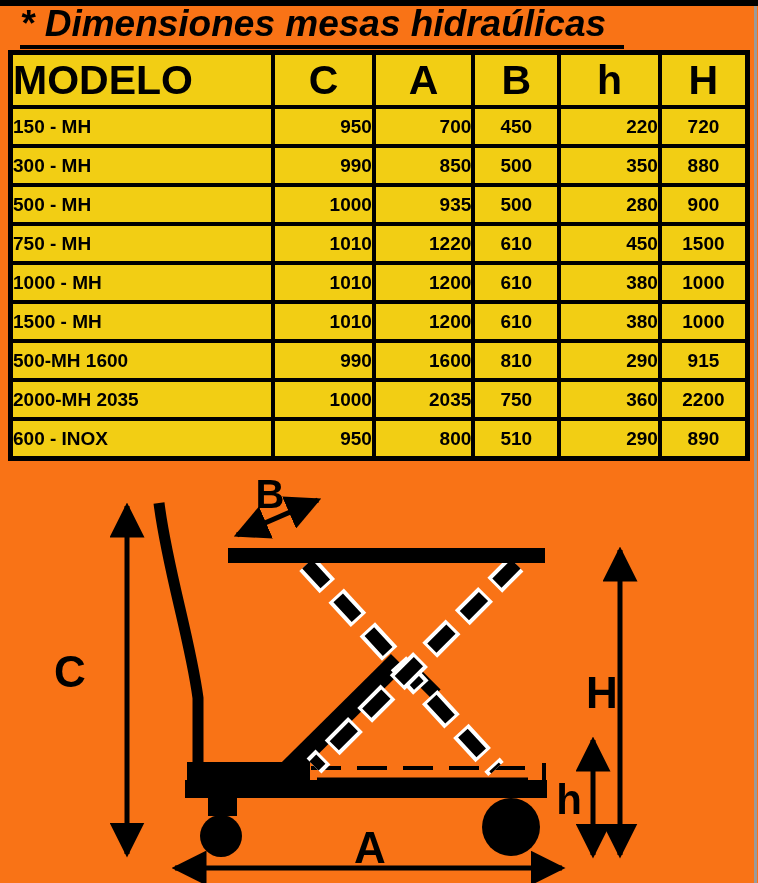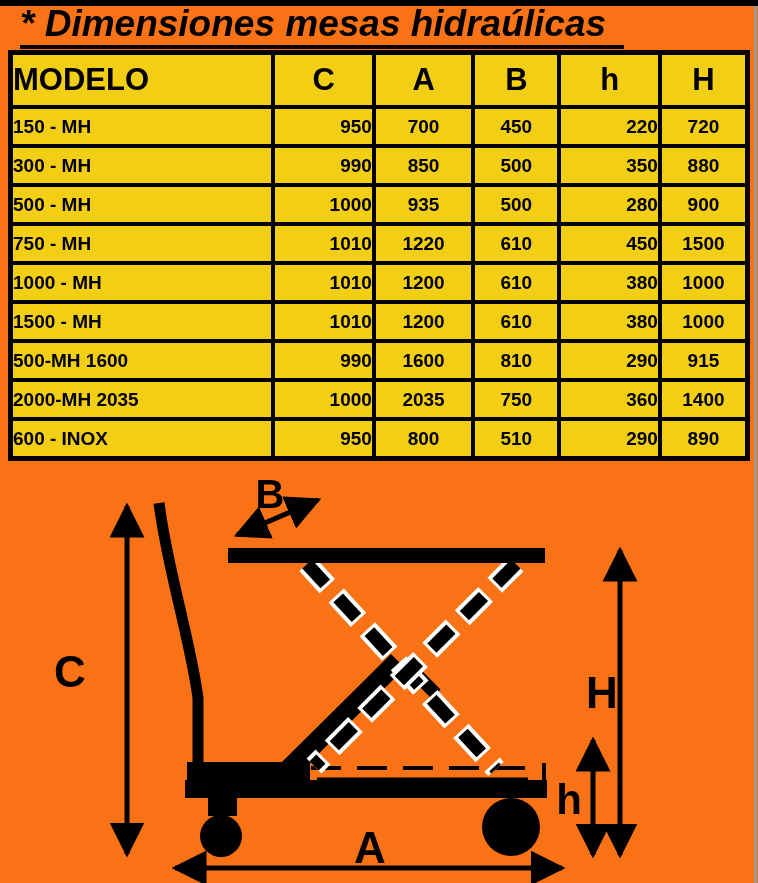--- a/index.html
+++ b/index.html
@@ -44,26 +44,26 @@
     border:5px solid var(--ink);
   }
   table.dims th, table.dims td{
     border:4px solid var(--ink);
     color:var(--ink);
     font-weight:bold;
     padding:0;
     overflow:hidden;
     white-space:nowrap;
   }
-  table.dims th{height:50px;font-size:31px;}
+  table.dims th{height:50px;font-size:41px;}
   table.dims td{height:35px;font-size:19px;line-height:35px;}
   .col0{width:252px;text-align:left;padding-left:12px;}
   th.col0{padding-left:20px;}
   .col1{width:94px;text-align:right;padding-right:9px;}
-  .col2{width:93px;text-align:center;padding-right:9px;}
+  .col2{width:93px;text-align:right;padding-right:9px;}
   .col3{width:80px;text-align:center;}
   .col4{width:94px;text-align:right;}
   .col5{width:81px;text-align:center;}
   th.col1,th.col2,th.col3,th.col4,th.col5{text-align:center;padding-right:0;}
   .diagram{
     position:absolute;left:0;top:463px;width:758px;height:420px;
   }
   .diagram text{
     font-family:"Liberation Sans","DejaVu Sans",sans-serif;
     font-weight:bold;fill:var(--ink);
@@ -146,21 +146,21 @@
           <td class="col3">810</td>
           <td class="col4">290</td>
           <td class="col5">915</td>
         </tr>
         <tr>
           <td class="col0">2000-MH 2035</td>
           <td class="col1">1000</td>
           <td class="col2">2035</td>
           <td class="col3">750</td>
           <td class="col4">360</td>
-          <td class="col5">1400</td>
+          <td class="col5">2200</td>
         </tr>
         <tr>
           <td class="col0">600 - INOX</td>
           <td class="col1">950</td>
           <td class="col2">800</td>
           <td class="col3">510</td>
           <td class="col4">290</td>
           <td class="col5">890</td>
         </tr>
       </tbody>

